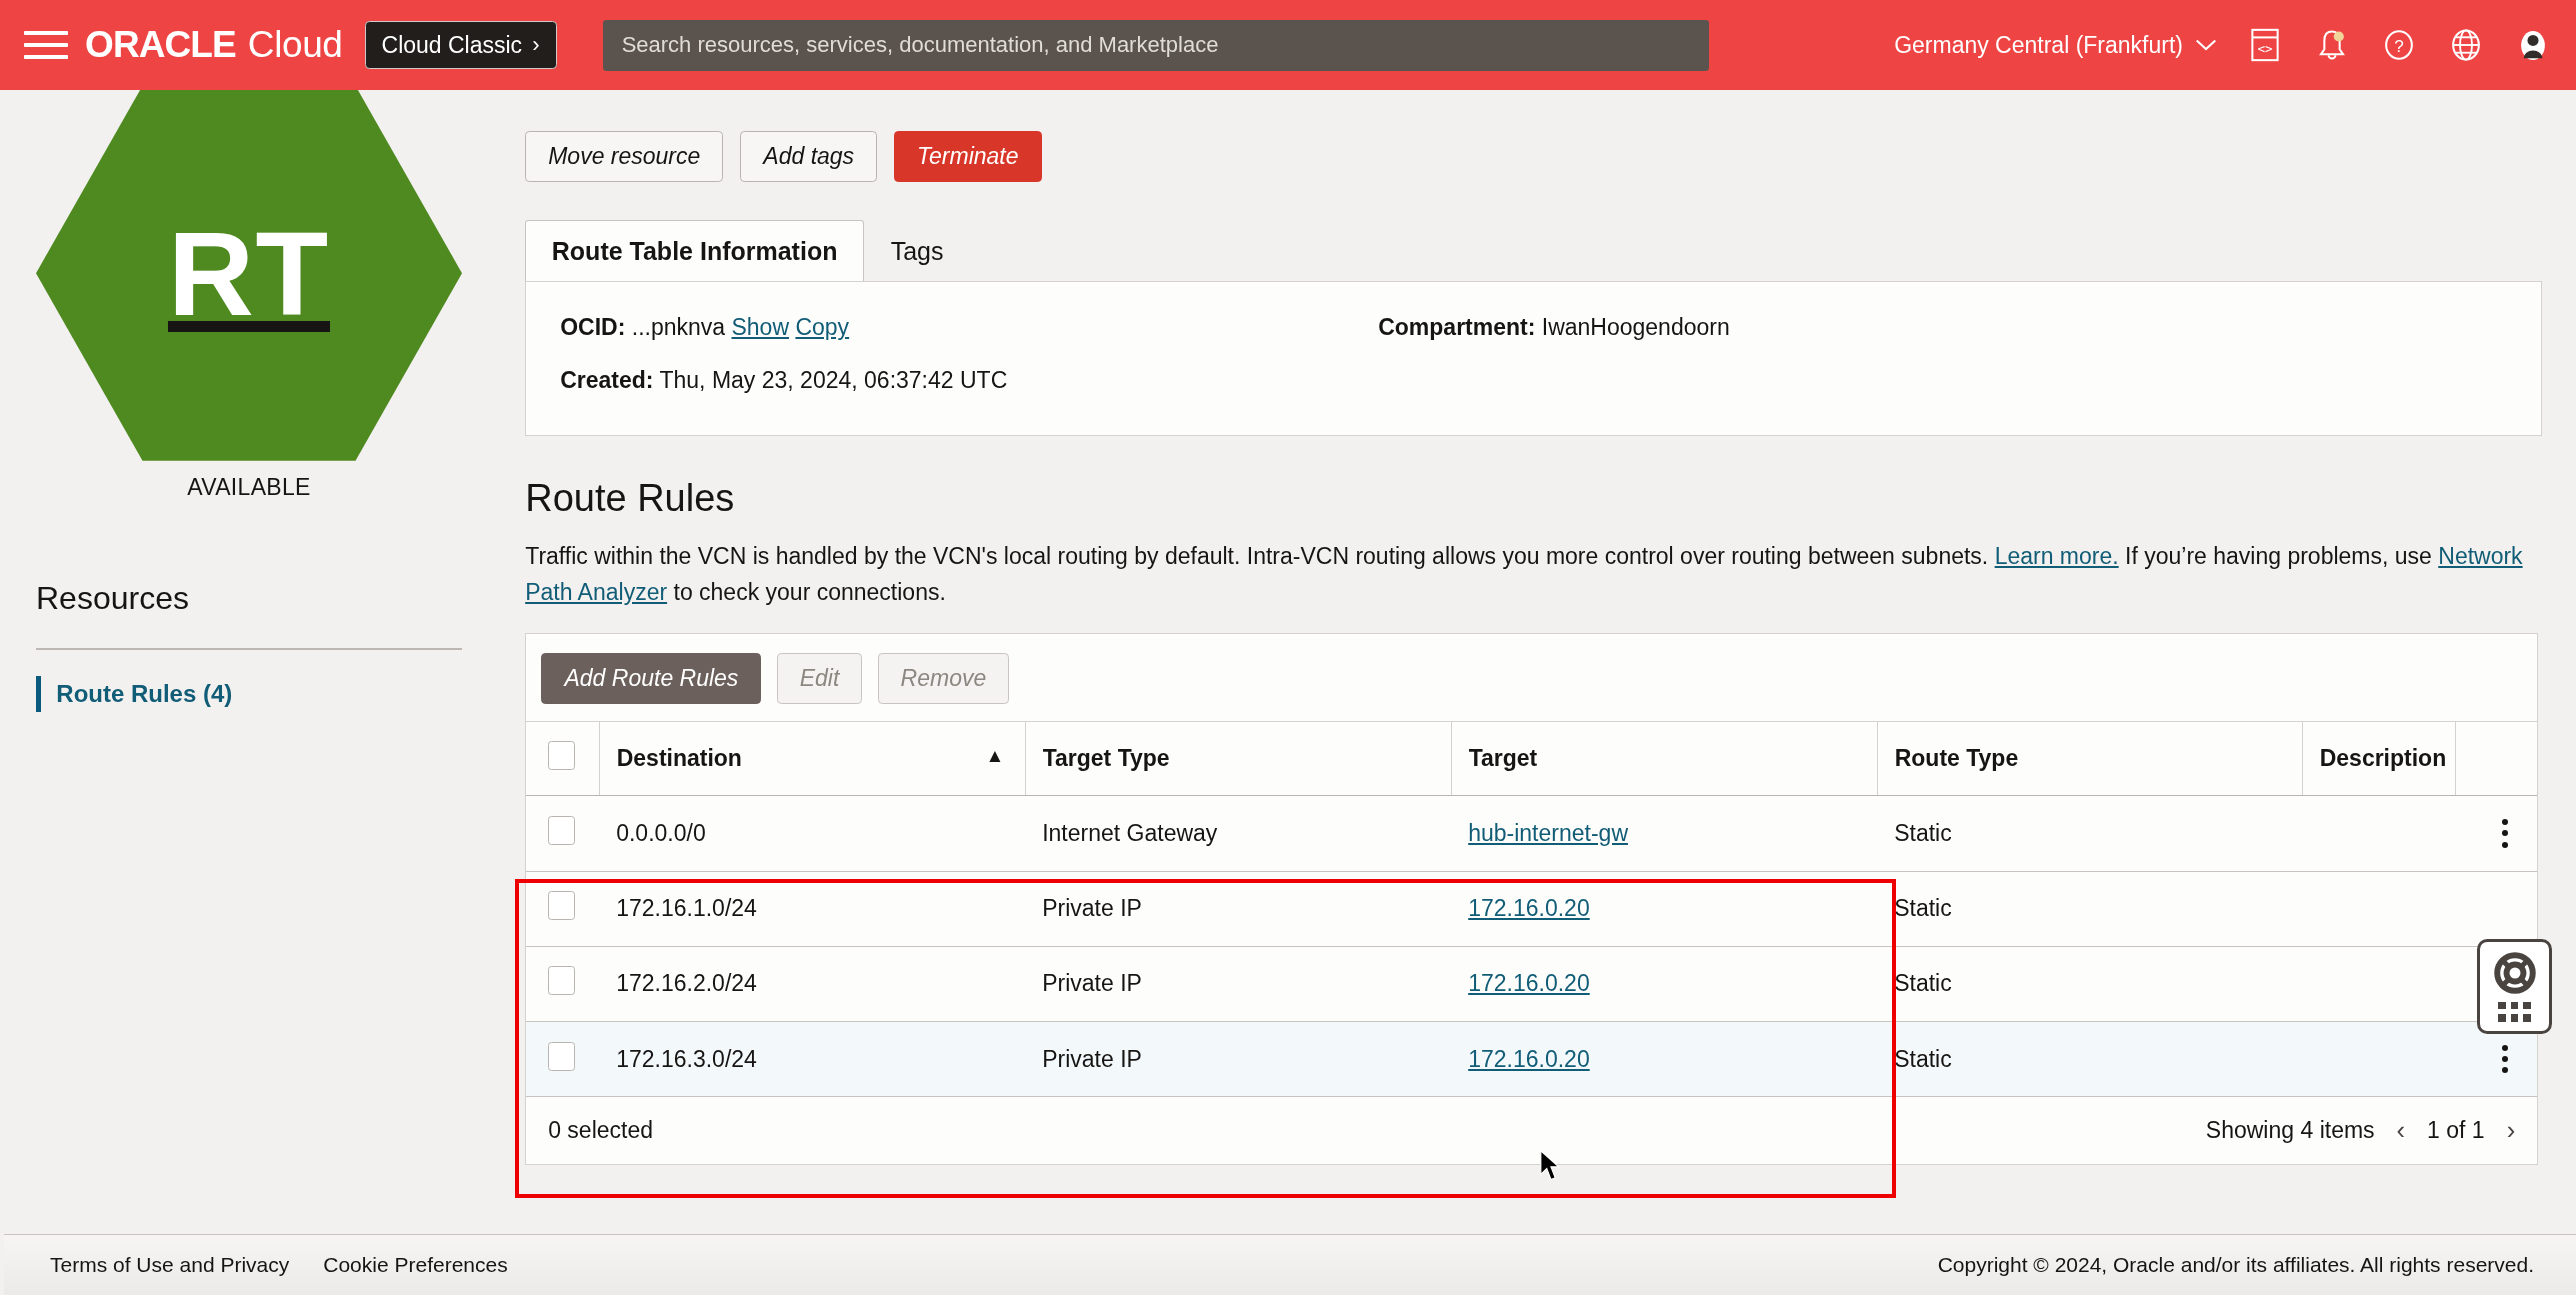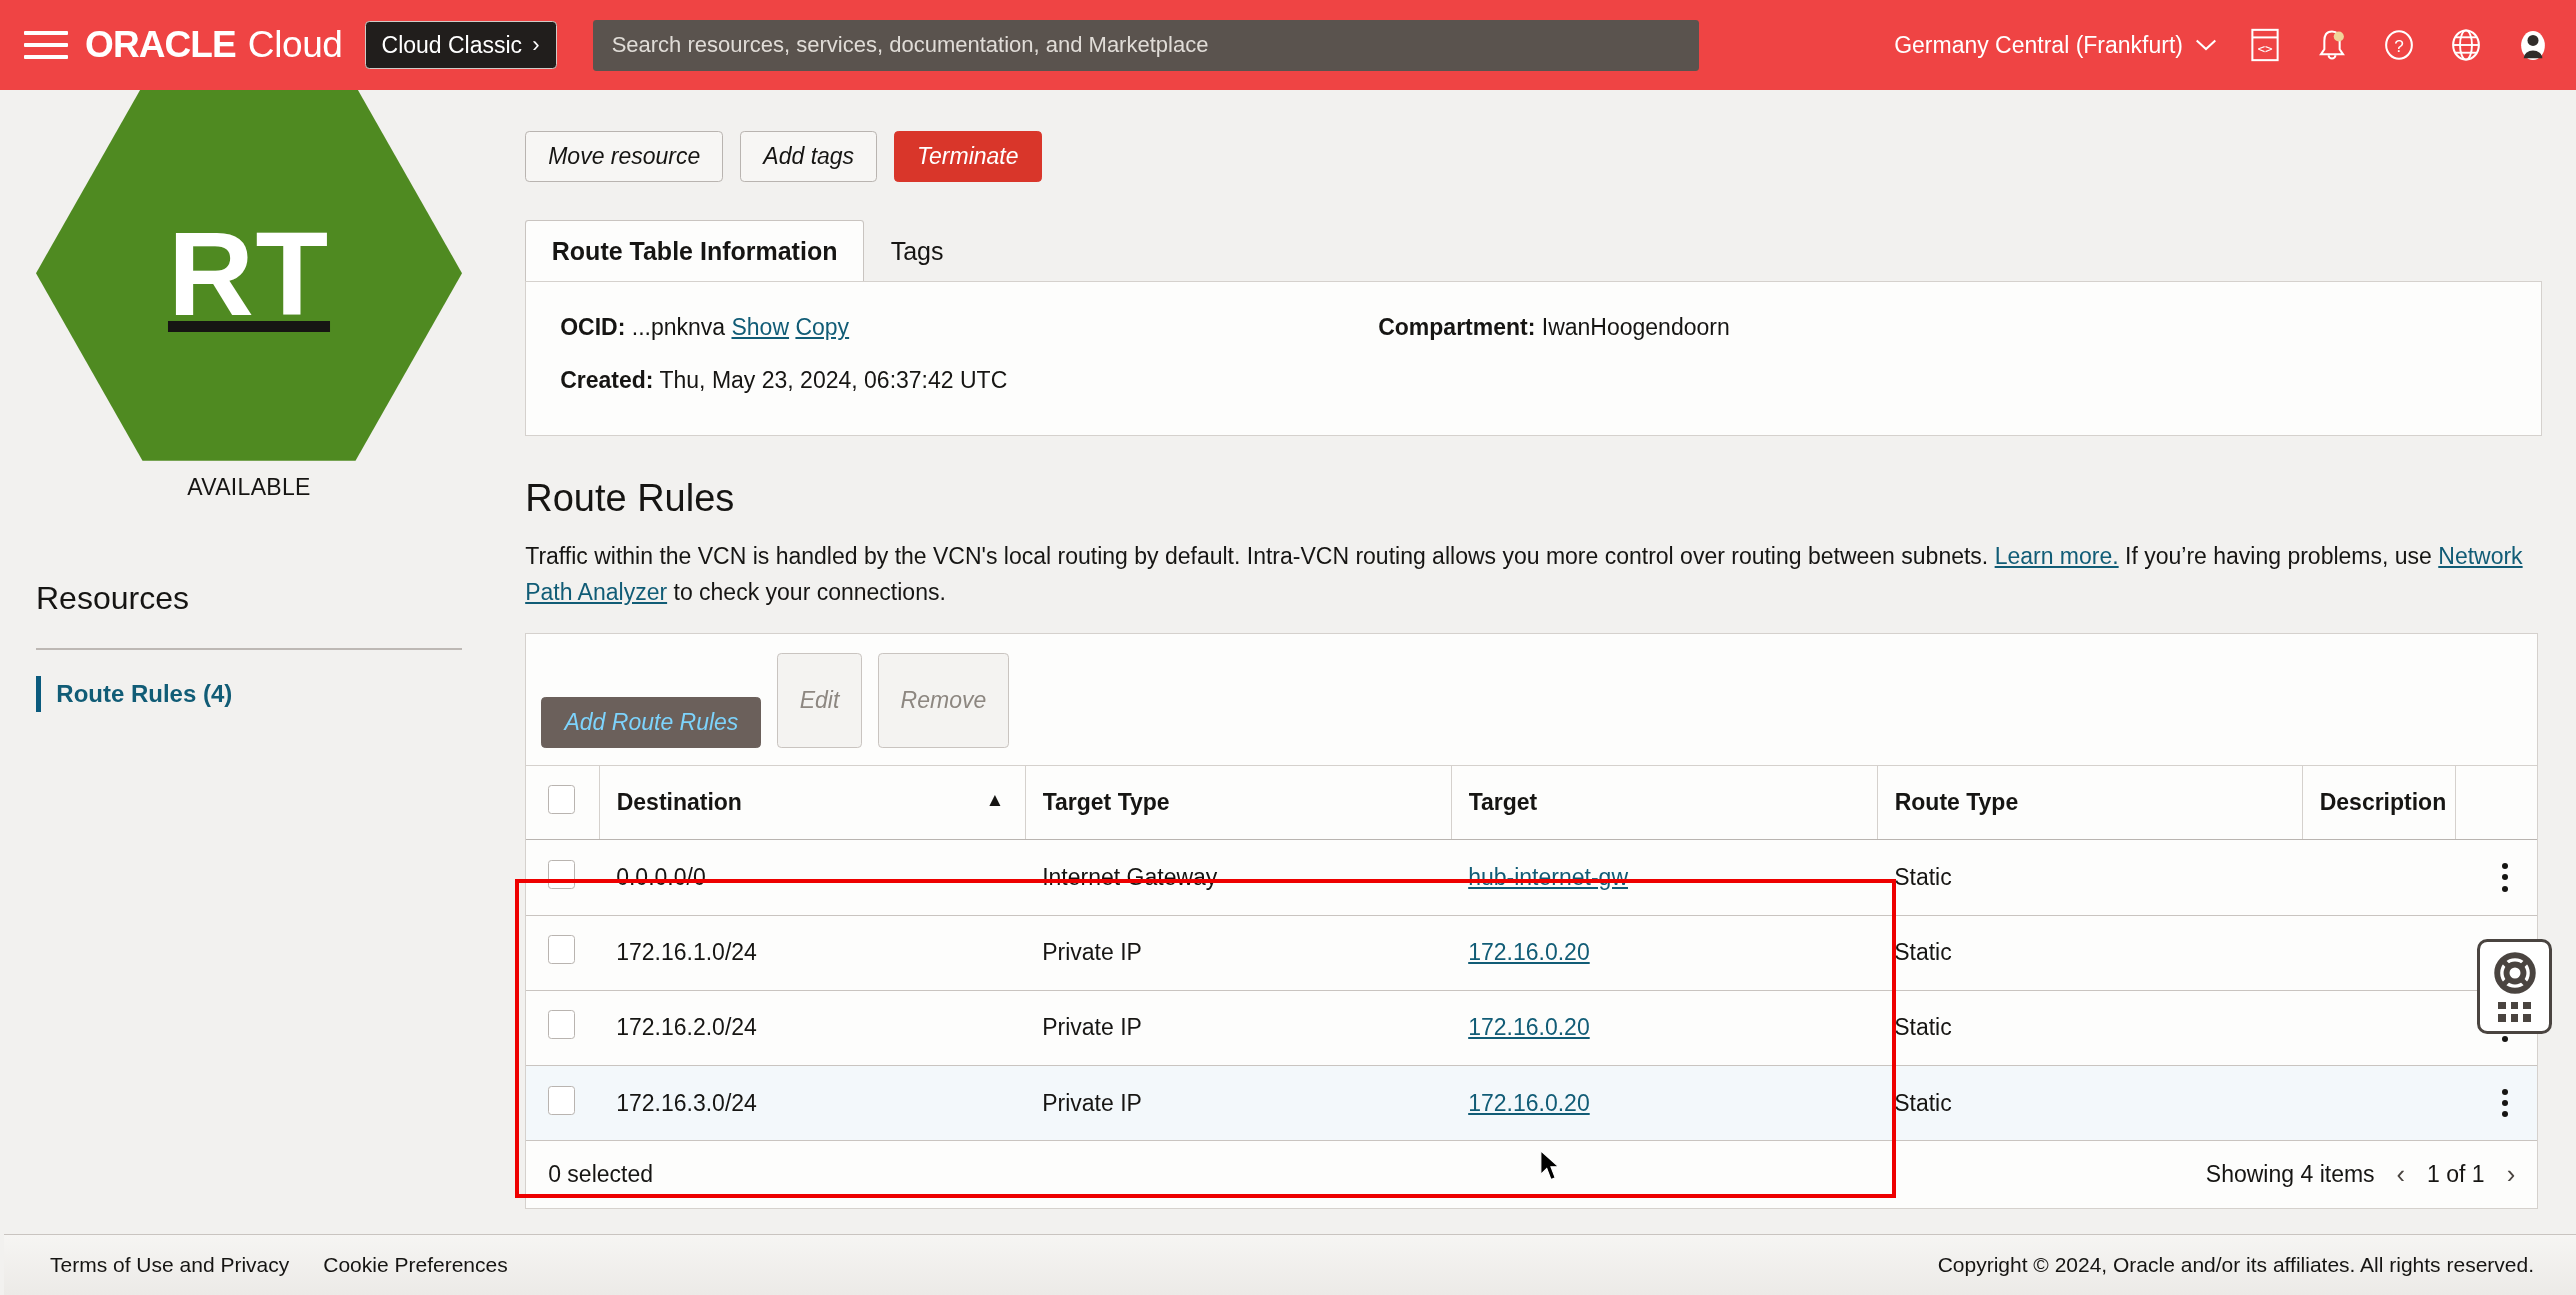--- a/index.html
+++ b/index.html
@@ -37,21 +37,21 @@
   }
   .cloud-word { font-size: 37px; font-weight: 400; color: #fff; letter-spacing: -0.4px; }
   .cloud-classic {
     border: 1.7px solid #cfcbc7; border-radius: 4.3px;
     background: #211e1c; color: #fff;
     font-size: 23px; padding: 9.4px 16px;
     display: flex; align-items: center; gap: 10.2px;
     cursor: pointer; white-space: nowrap;
   }
   .chev-r { font-size: 22px; line-height: 1; }
-  .search-wrap { flex: 0 0 auto; margin-left: 36px; }
+  .search-wrap { flex: 0 0 auto; margin-left: 46px; }
   .search-input {
     width: 1106px; height: 51px;
     background: #5a534e; border: none; border-radius: 3.4px;
     color: #e8e4e0; font-size: 22px; padding: 0 19px;
     font-family: "Liberation Sans", sans-serif;
   }
   .search-input::placeholder { color: #e0dcd7; opacity: 1; }
   .topbar-right {
     margin-left: auto; display: flex; align-items: center; gap: 29px;
     color: #fff;
@@ -141,21 +141,21 @@
   .rr-title { font-size: 38px; font-weight: 400; margin: 41px 0 0 13.6px; }
   .rr-desc { font-size: 23px; line-height: 1.55; margin: 19px 0 0 13.6px; width: 2020px; }
 
   .table-card {
     margin: 22px 0 0 13.6px;
     background: #fdfdfc;
     border: 1.7px solid #d5d1cd;
     width: 2013px;
   }
   .table-toolbar { display: flex; gap: 15.3px; padding: 19px 15.3px 17px; }
-  .btn-primary { background: #6b605b; border: 1.7px solid #6b605b; color: #7dd3fc; margin-top: 44px; }
+  .btn-primary { background: #6b605b; border: 1.7px solid #6b605b; color: #ffffff; }
   .btn-disabled { background: #f4f3f1; border: 1.7px solid #c9c4c0; color: #8d8781; cursor: default; }
 
   table { border-collapse: collapse; width: 100%; table-layout: fixed; }
   thead th {
     text-align: left; font-size: 23px; font-weight: 700;
     padding: 19px 0 19px 17px; border-top: 1.7px solid #d5d1cd;
     border-right: 1.7px solid #d5d1cd; border-bottom: 1.7px solid #b9b4b0;
     background: #fdfdfc; vertical-align: middle;
   }
   thead th:last-child { border-right: none; }

